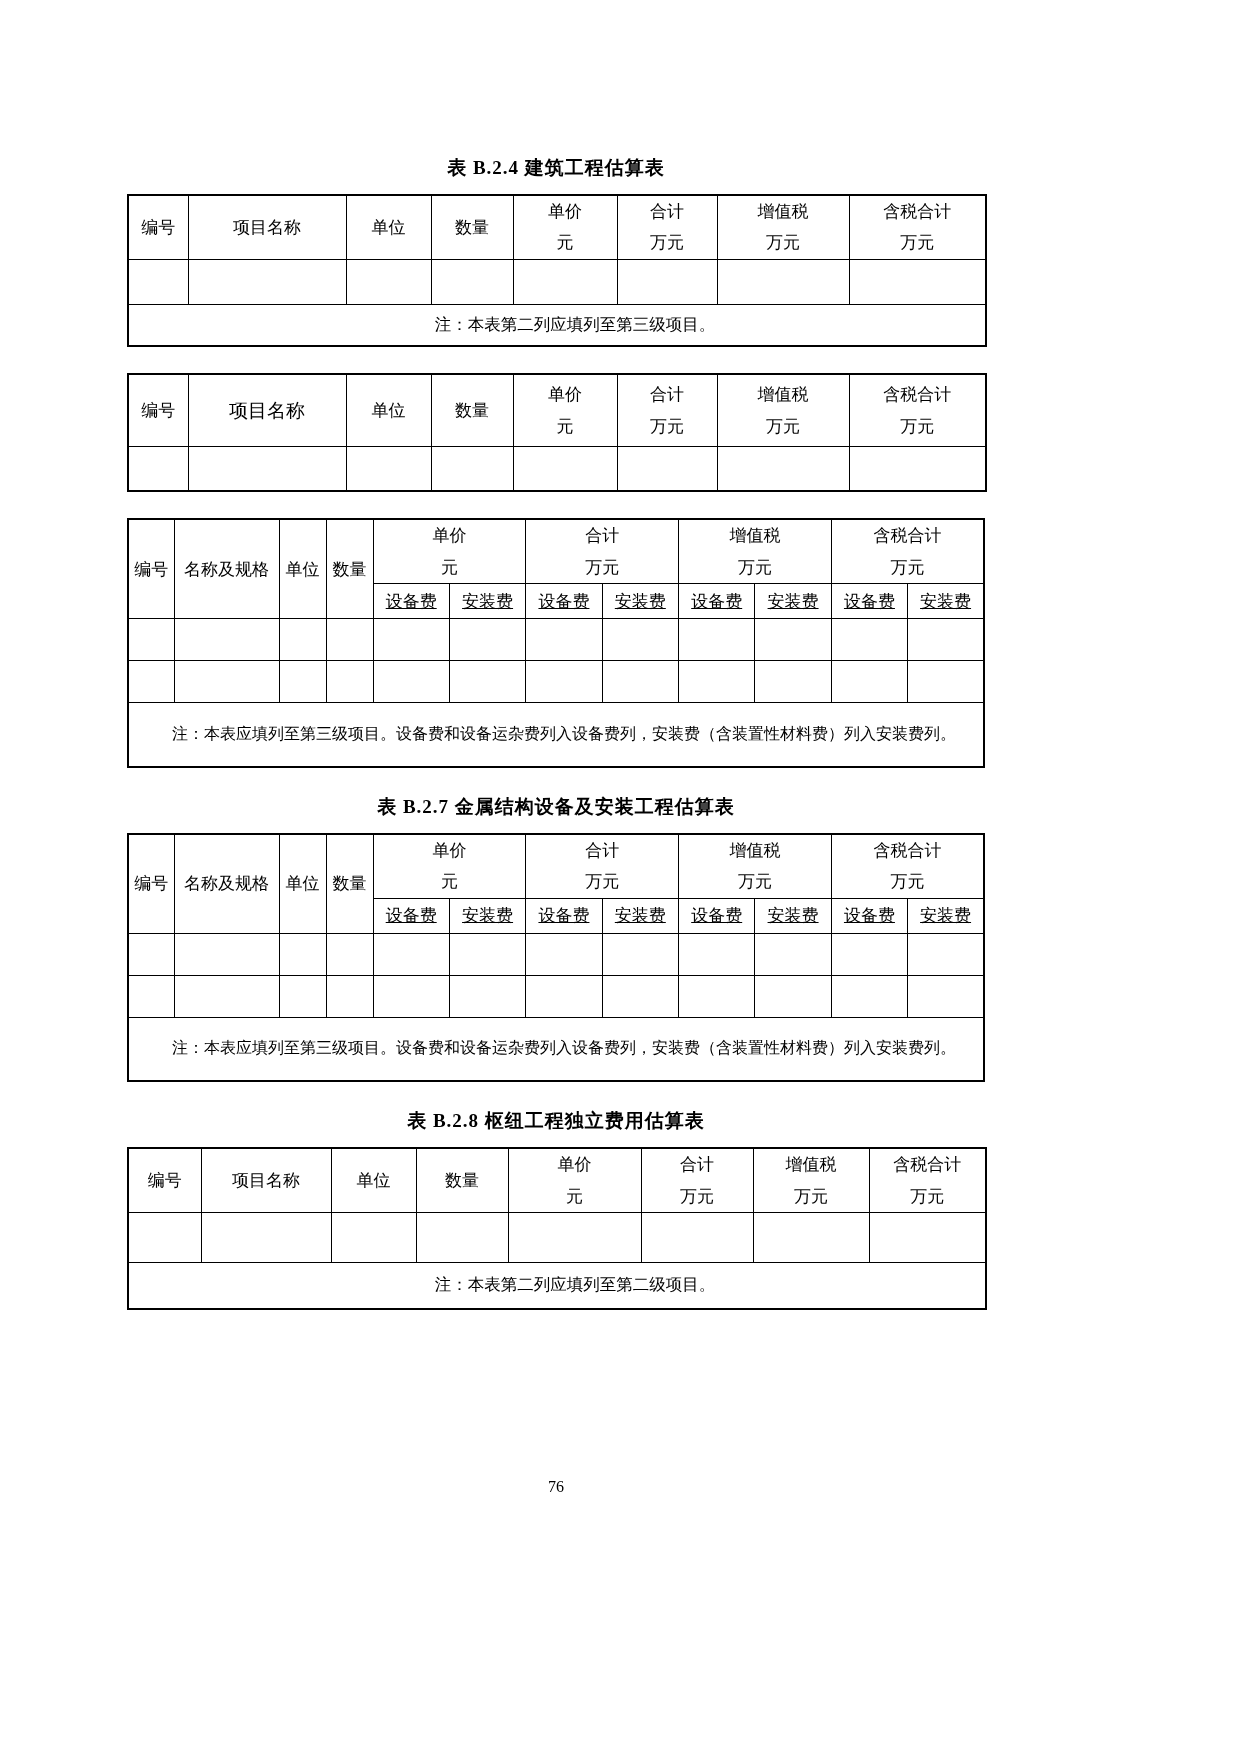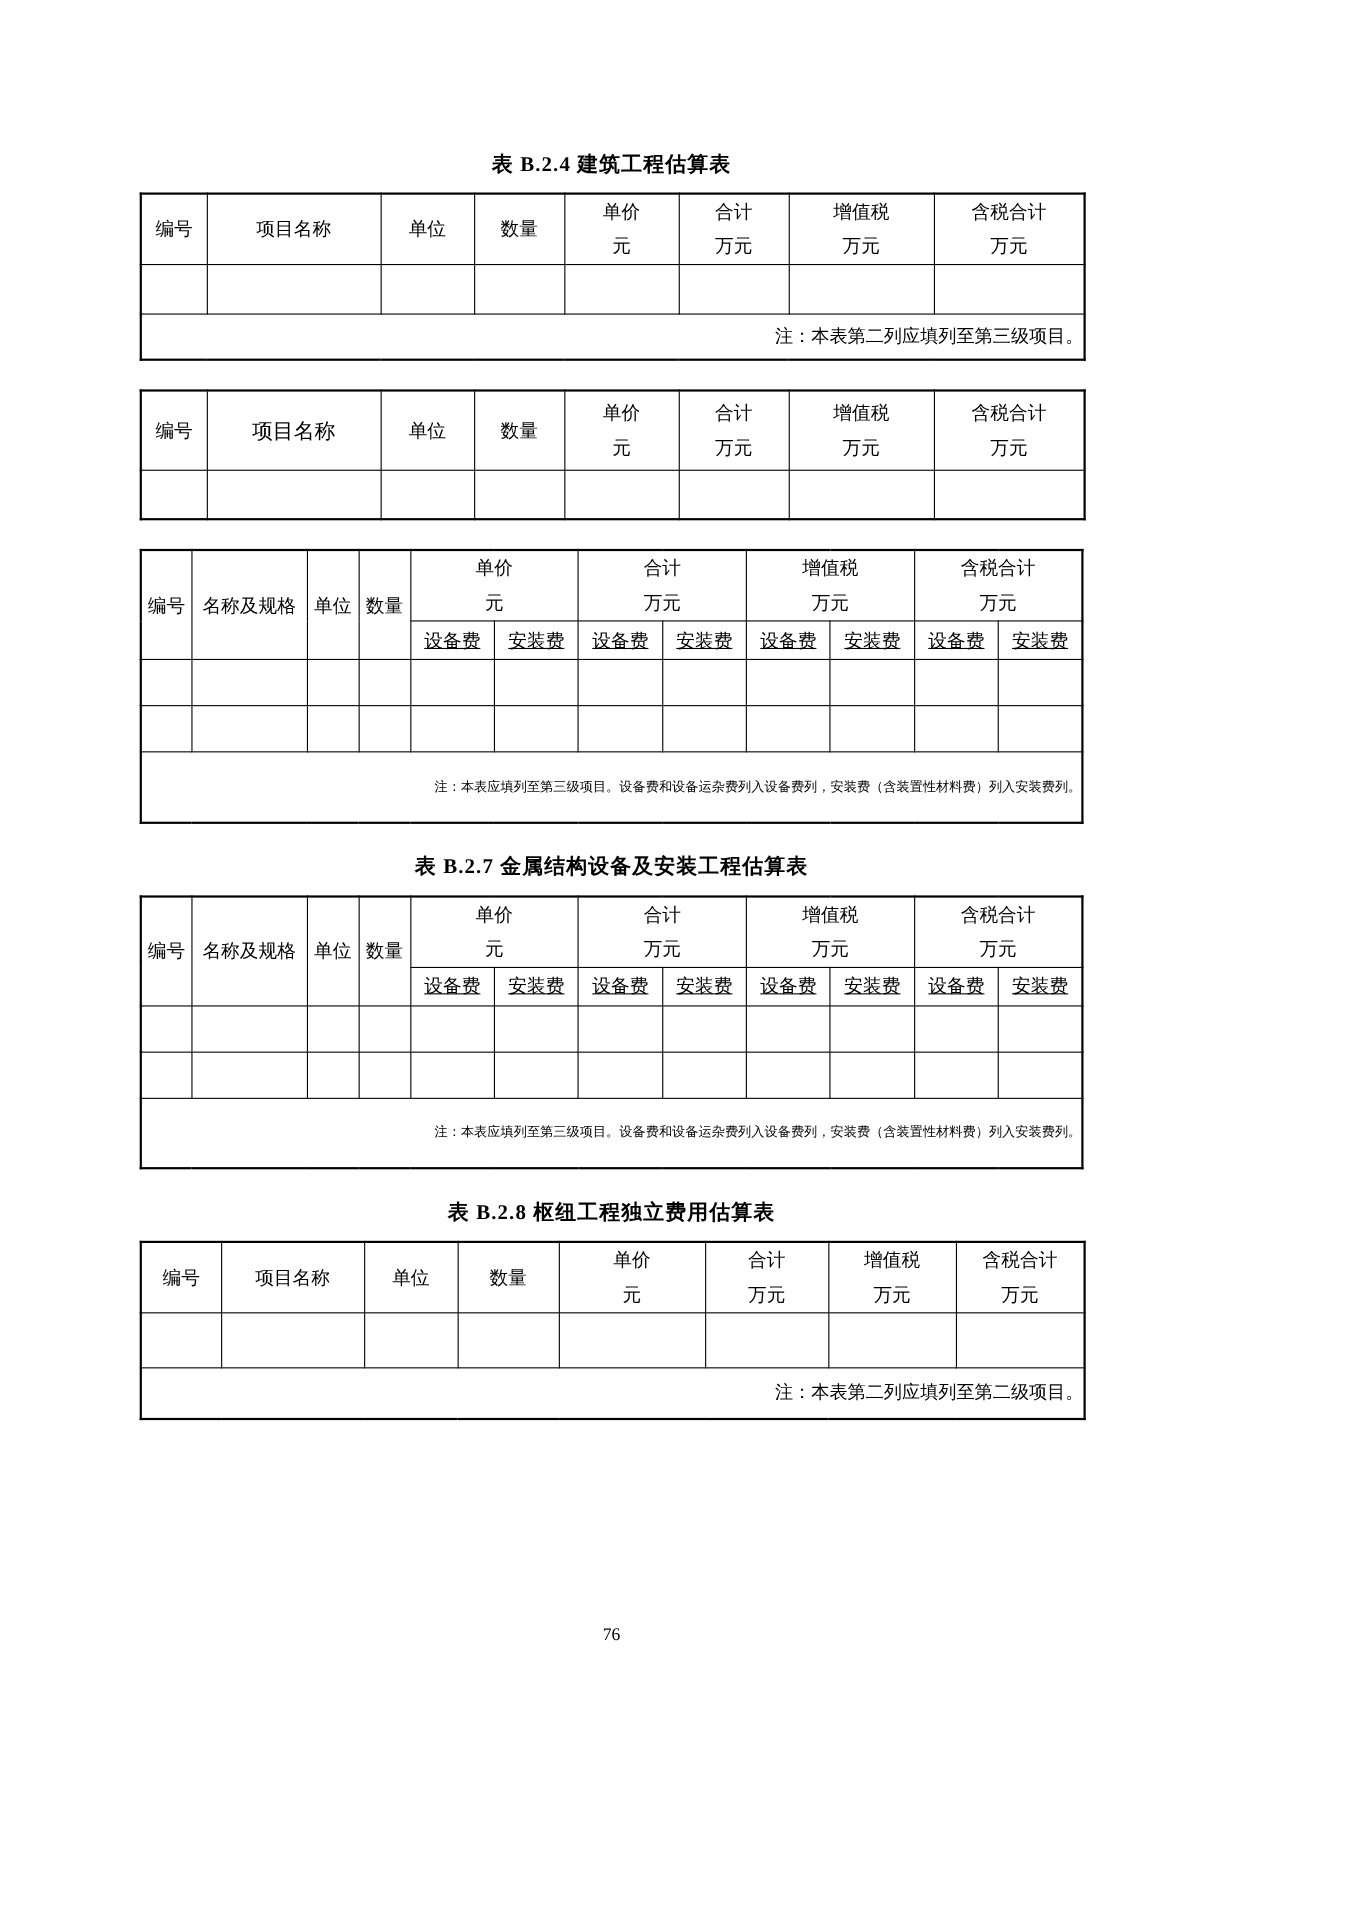--- a/index.html
+++ b/index.html
@@ -7,21 +7,21 @@
   body {
     width: 1241px;
     height: 1754px;
     position: relative;
     font-family: "Liberation Serif", "DejaVu Serif", serif;
     color: #000;
   }
   .content {
     position: absolute;
     left: 127px;
-    top: 136px;
+    top: 155px;
     width: 858px;
   }
   .table-title {
     text-align: center;
     font-weight: bold;
     font-size: 19px;
     margin-bottom: 13px;
     letter-spacing: 1px;
   }
   table.est-table {
@@ -43,25 +43,25 @@
   .h-head   { height: 62px; }
   .h-head25 { height: 72px; }
   .h-head28 { height: 62px; }
   .h-grp    { height: 62px; }
   .h-sub    { height: 35px; text-decoration: underline; }
   .h-empty  { height: 45px; }
   .h-empty2 { height: 42px; }
   .h-note   { height: 42px; }
   .h-note2  { height: 64px; }
   td.note-cell {
-    text-align: right;
+    text-align: center;
     padding-left: 36px;
     font-size: 16.5px;
   }
-  td.note-cell.tight { padding-left: 16px; font-size: 12px; }
+  td.note-cell.tight { padding-left: 16px; font-size: 16px; }
   .page-number {
     position: absolute;
     left: 127px;
     top: 1478px;
     width: 858px;
     text-align: center;
     font-size: 16px;
   }
 </style>
 </head>

